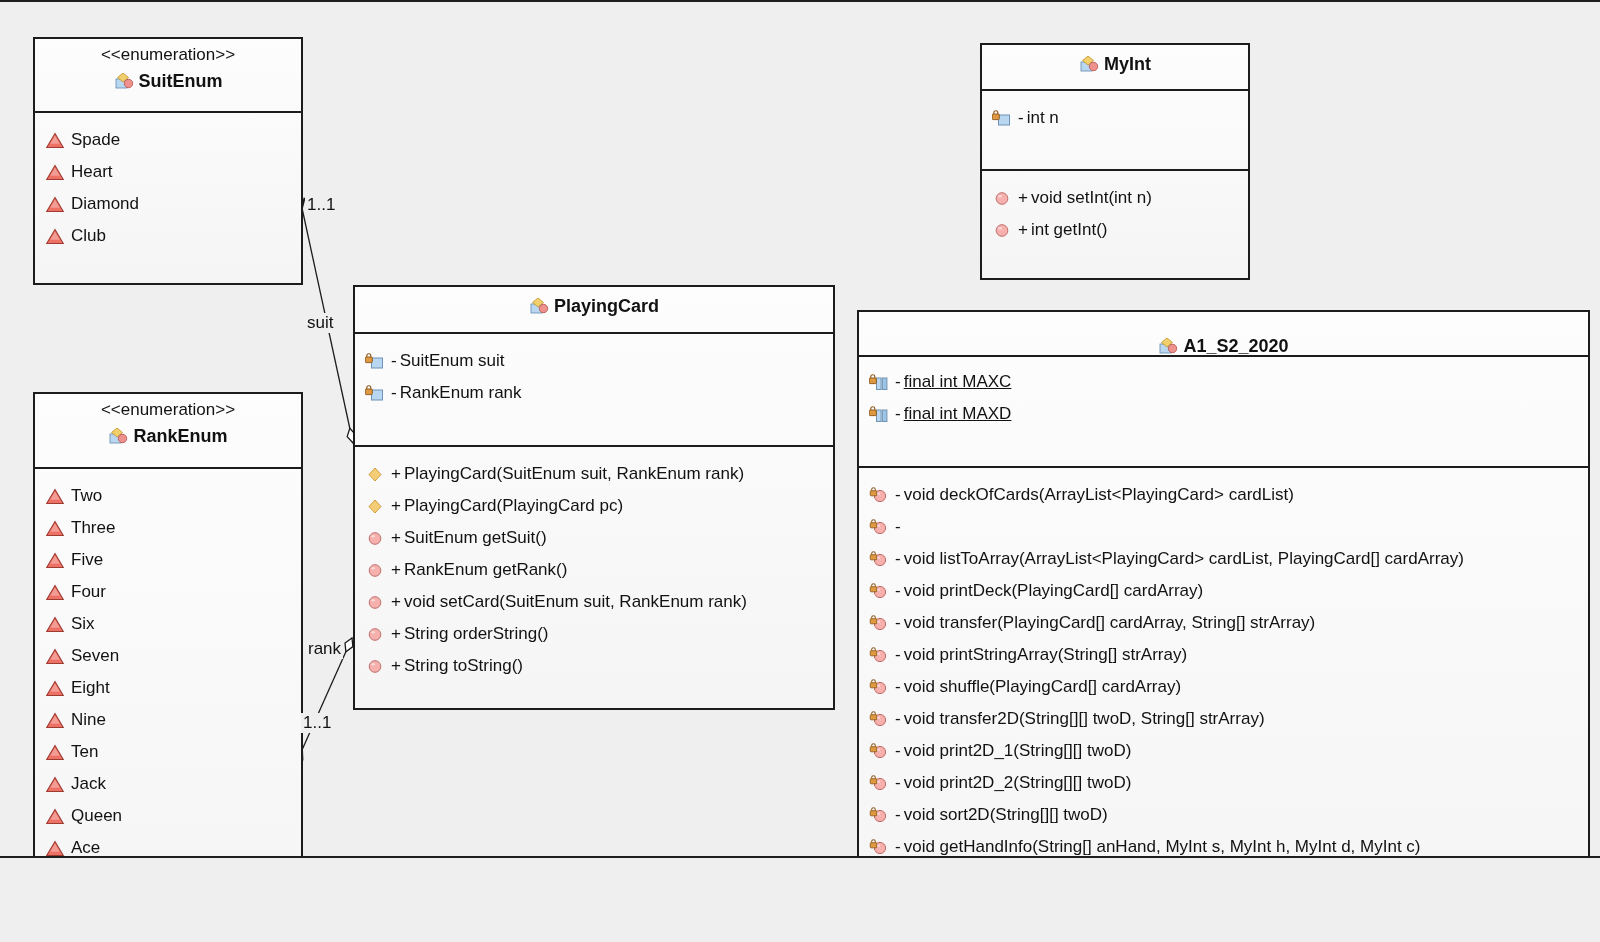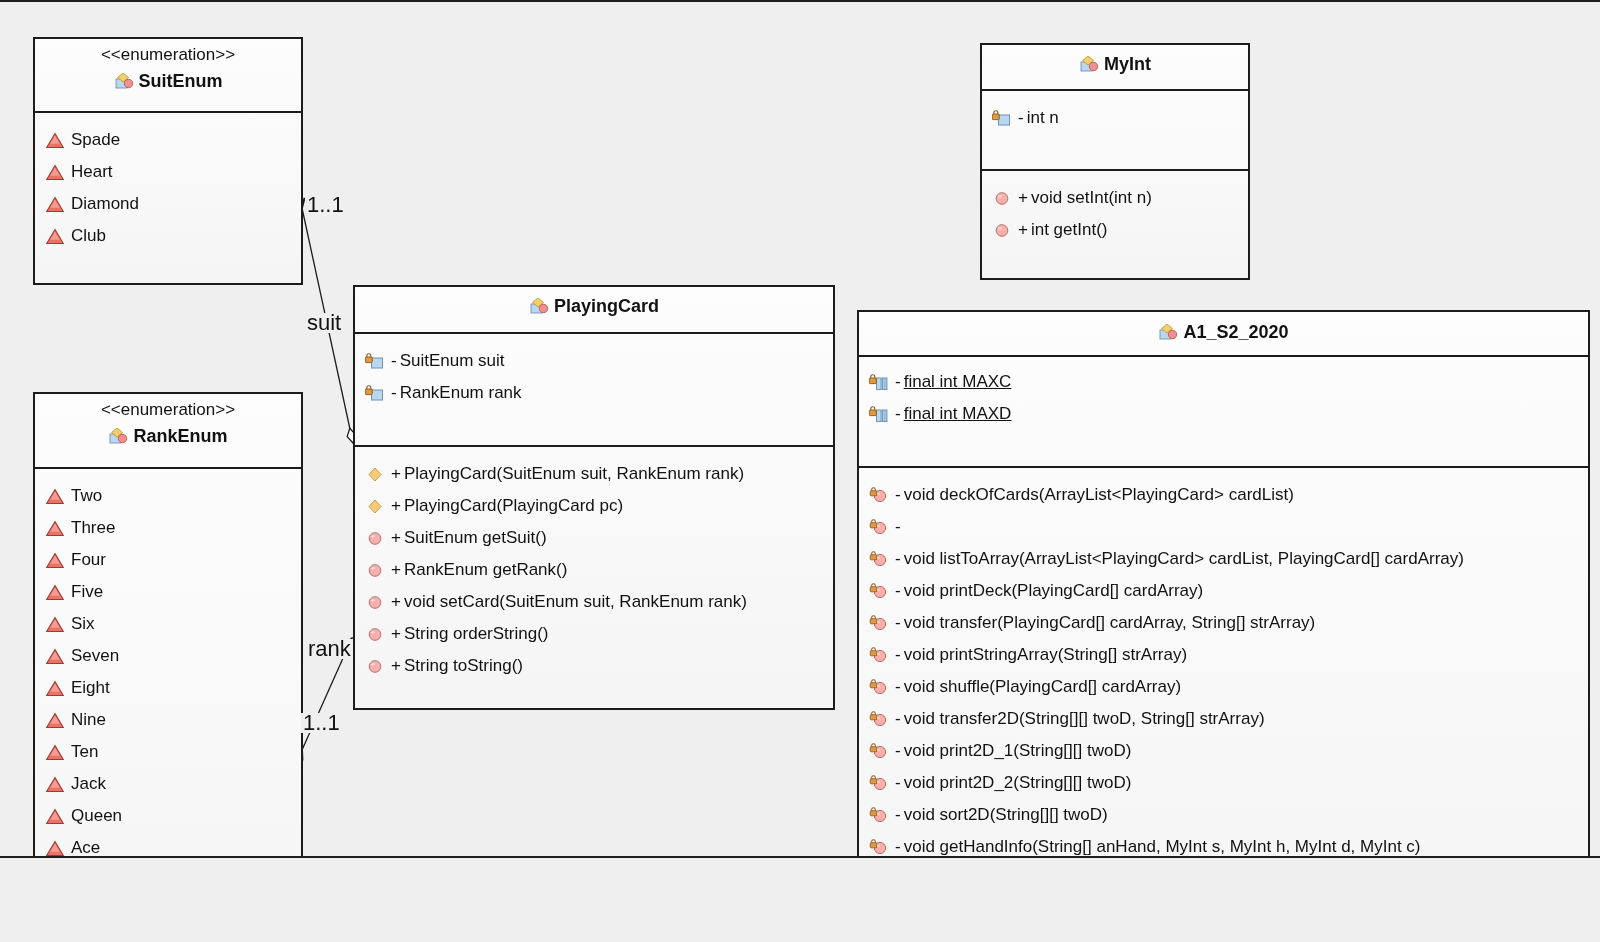--- a/index.html
+++ b/index.html
@@ -17,21 +17,21 @@
   .hdr{box-sizing:border-box;text-align:center;padding-top:5px;flex:0 0 auto;}
   .stereo{font-size:17px;line-height:22px;}
   .cname{font-weight:bold;font-size:18px;line-height:30px;display:flex;align-items:center;justify-content:center;gap:5px;}
   .hdr.single .cname{line-height:34px;}
   .sec{box-sizing:border-box;border-top:2px solid #1c1c1c;padding-top:11px;flex:0 0 auto;}
   .sec.grow{flex:1 1 auto;}
   .row{display:flex;align-items:center;height:32px;padding-left:10px;font-size:17px;white-space:nowrap;}
   .ic{width:20px;height:17px;margin-right:6px;flex:0 0 auto;}
   .pfx{margin-right:3px;}
   .u{text-decoration:underline;}
-  .lbl{position:absolute;background:#efefef;font-size:22px;padding:0 2px;line-height:20px;}
+  .lbl{position:absolute;background:#efefef;font-size:17px;padding:0 2px;line-height:20px;}
   .hidden-defs{position:absolute;width:0;height:0;overflow:hidden;}
 </style>
 </head>
 <body>
 
 <svg class="hidden-defs" aria-hidden="true">
   <defs>
     <g id="sym-lock">
       <path d="M1.8,4.2 V2.8 a2,2 0 0 1 4,0 V4.2" fill="none" stroke="#8a5718" stroke-width="1.1"></path>
       <rect x="0.3" y="4" width="7" height="5.6" rx="0.8" fill="#e09940" stroke="#8a5718" stroke-width="0.9"></rect>
@@ -154,27 +154,27 @@
       <div class="row">
           <svg class="ic">
             <use href="#sym-triangle"></use>
           </svg>
           <span>Three</span>
         </div>
       <div class="row">
           <svg class="ic">
             <use href="#sym-triangle"></use>
           </svg>
+          <span>Five</span>
+        </div>
+      <div class="row">
+          <svg class="ic">
+            <use href="#sym-triangle"></use>
+          </svg>
           <span>Four</span>
-        </div>
-      <div class="row">
-          <svg class="ic">
-            <use href="#sym-triangle"></use>
-          </svg>
-          <span>Five</span>
         </div>
       <div class="row">
           <svg class="ic">
             <use href="#sym-triangle"></use>
           </svg>
           <span>Six</span>
         </div>
       <div class="row">
           <svg class="ic">
             <use href="#sym-triangle"></use>
@@ -328,21 +328,21 @@
           <svg class="ic">
             <use href="#sym-method-pub"></use>
           </svg>
           <span class="pfx">+</span>
           <span>int getInt()</span>
         </div>
     </div>
   </div>
 
   <div class="uml-box" style="left:857px;top:308px;width:733px;height:620px;">
-    <div class="hdr single" style="height:43px;padding-top:3px;">
+    <div class="hdr single" style="height:43px;padding-top:17px;">
       <div class="cname">
         <svg class="ic" style="margin:0">
             <use href="#sym-class"></use>
           </svg>
         <span>A1_S2_2020</span>
       </div>
     </div>
     <div class="sec" style="height:111px;padding-top:9px;">
       <div class="row">
           <svg class="ic">

